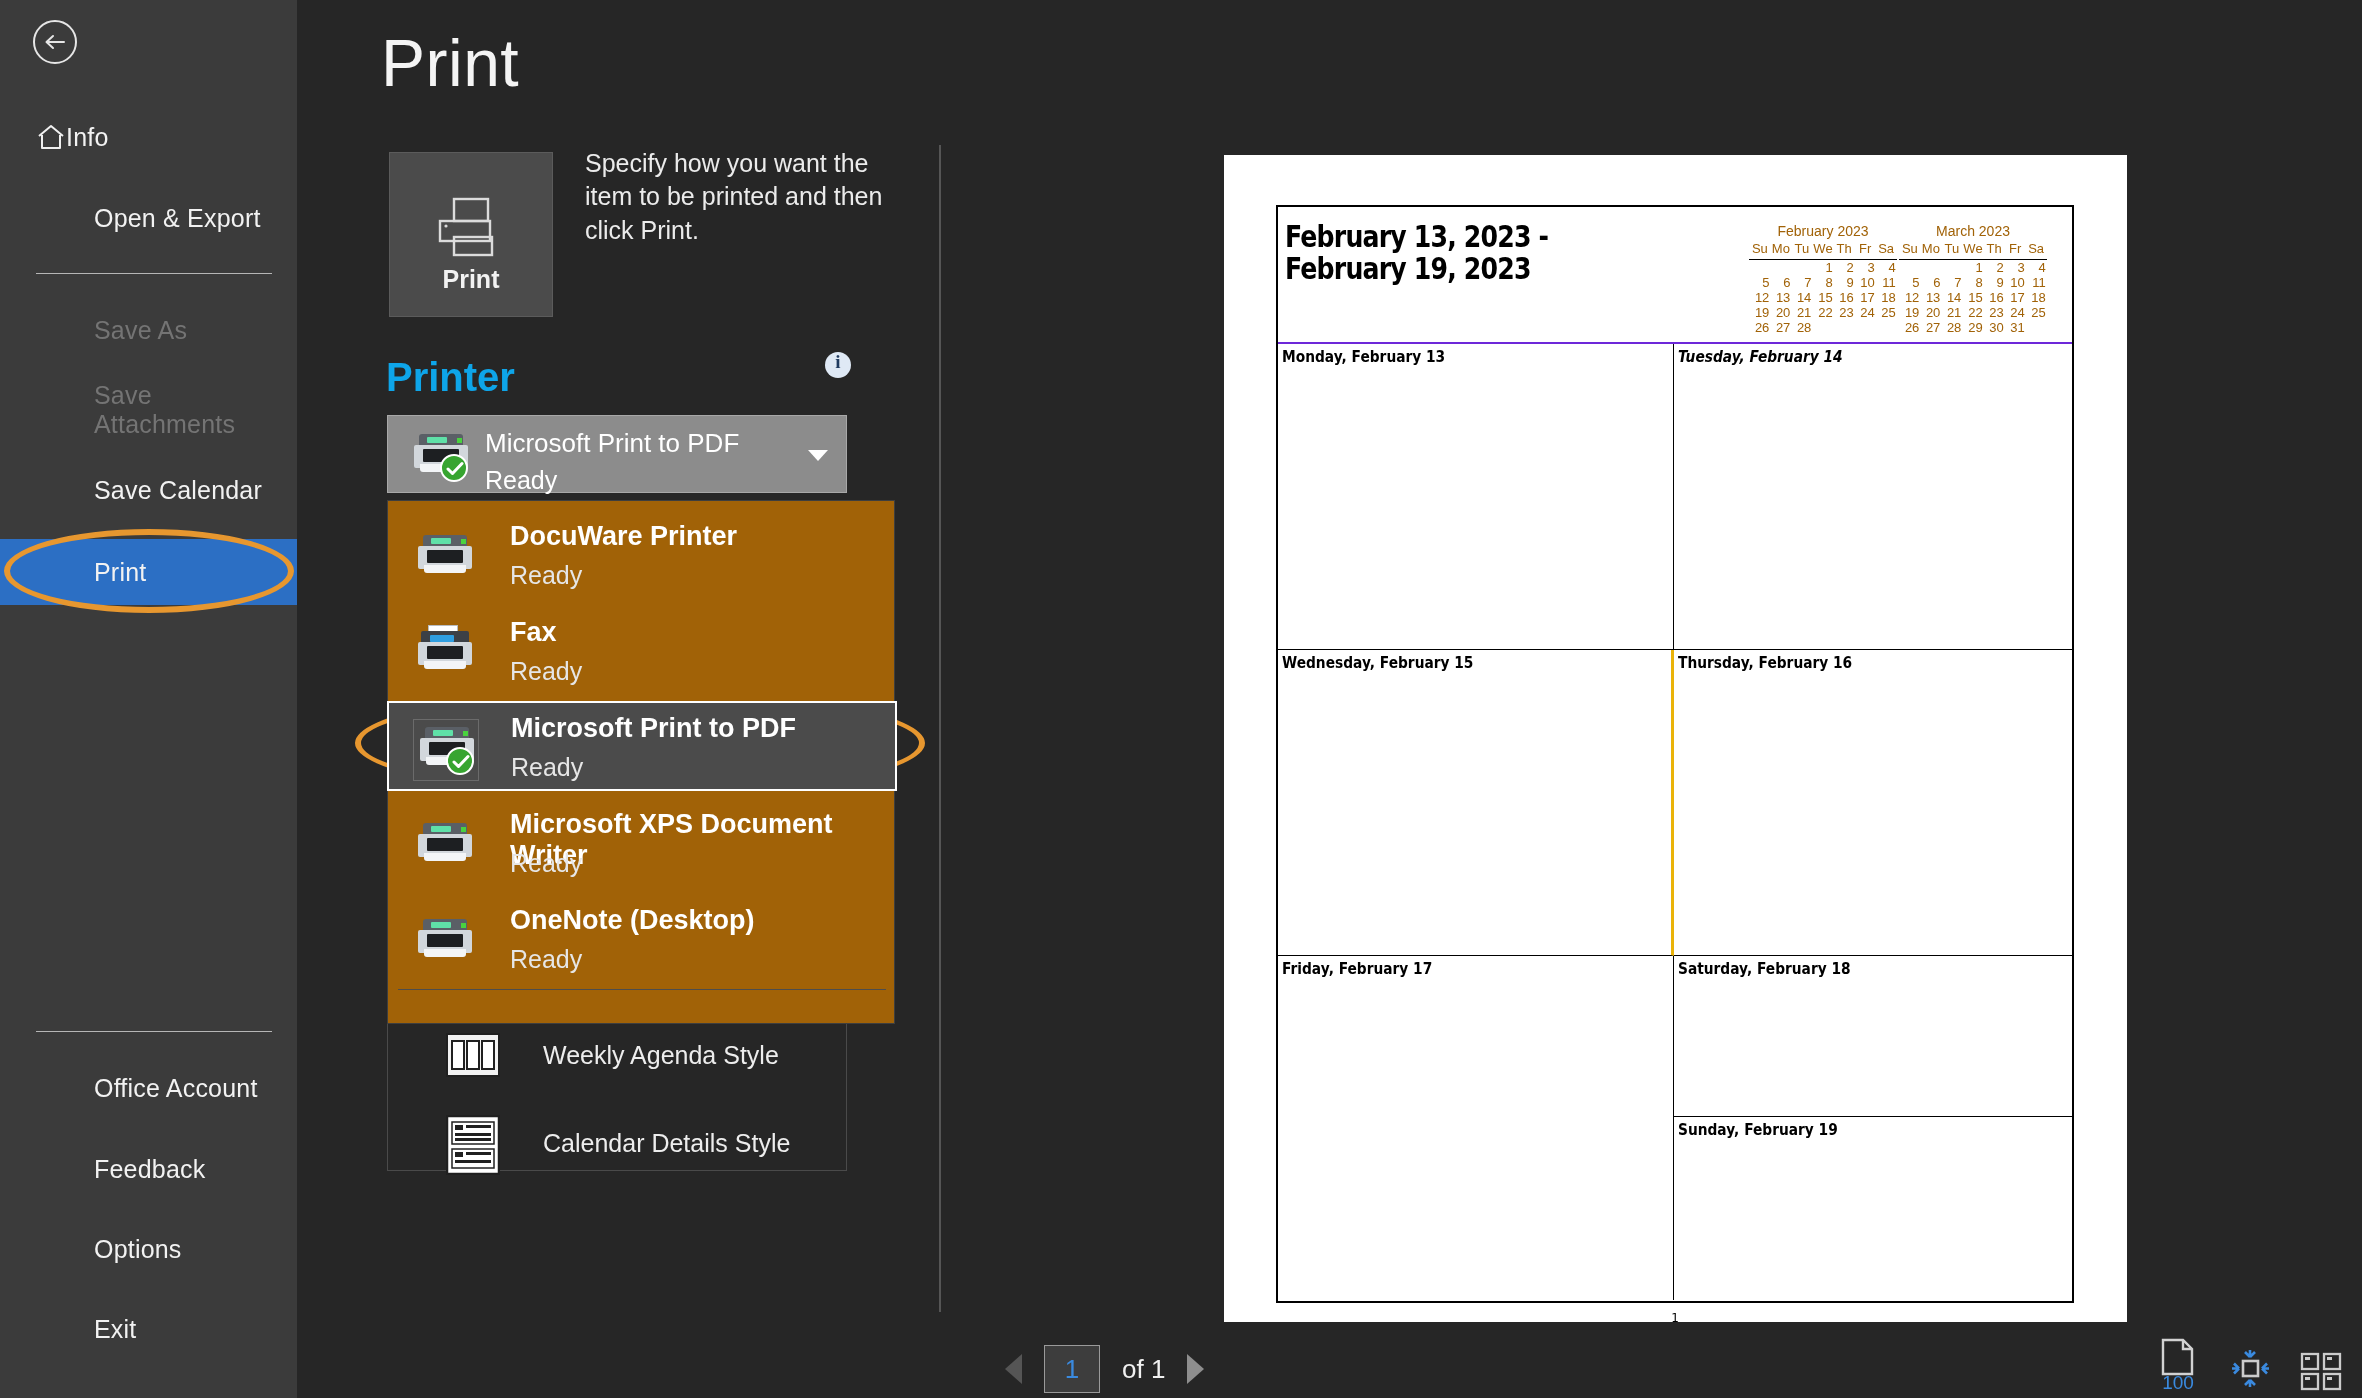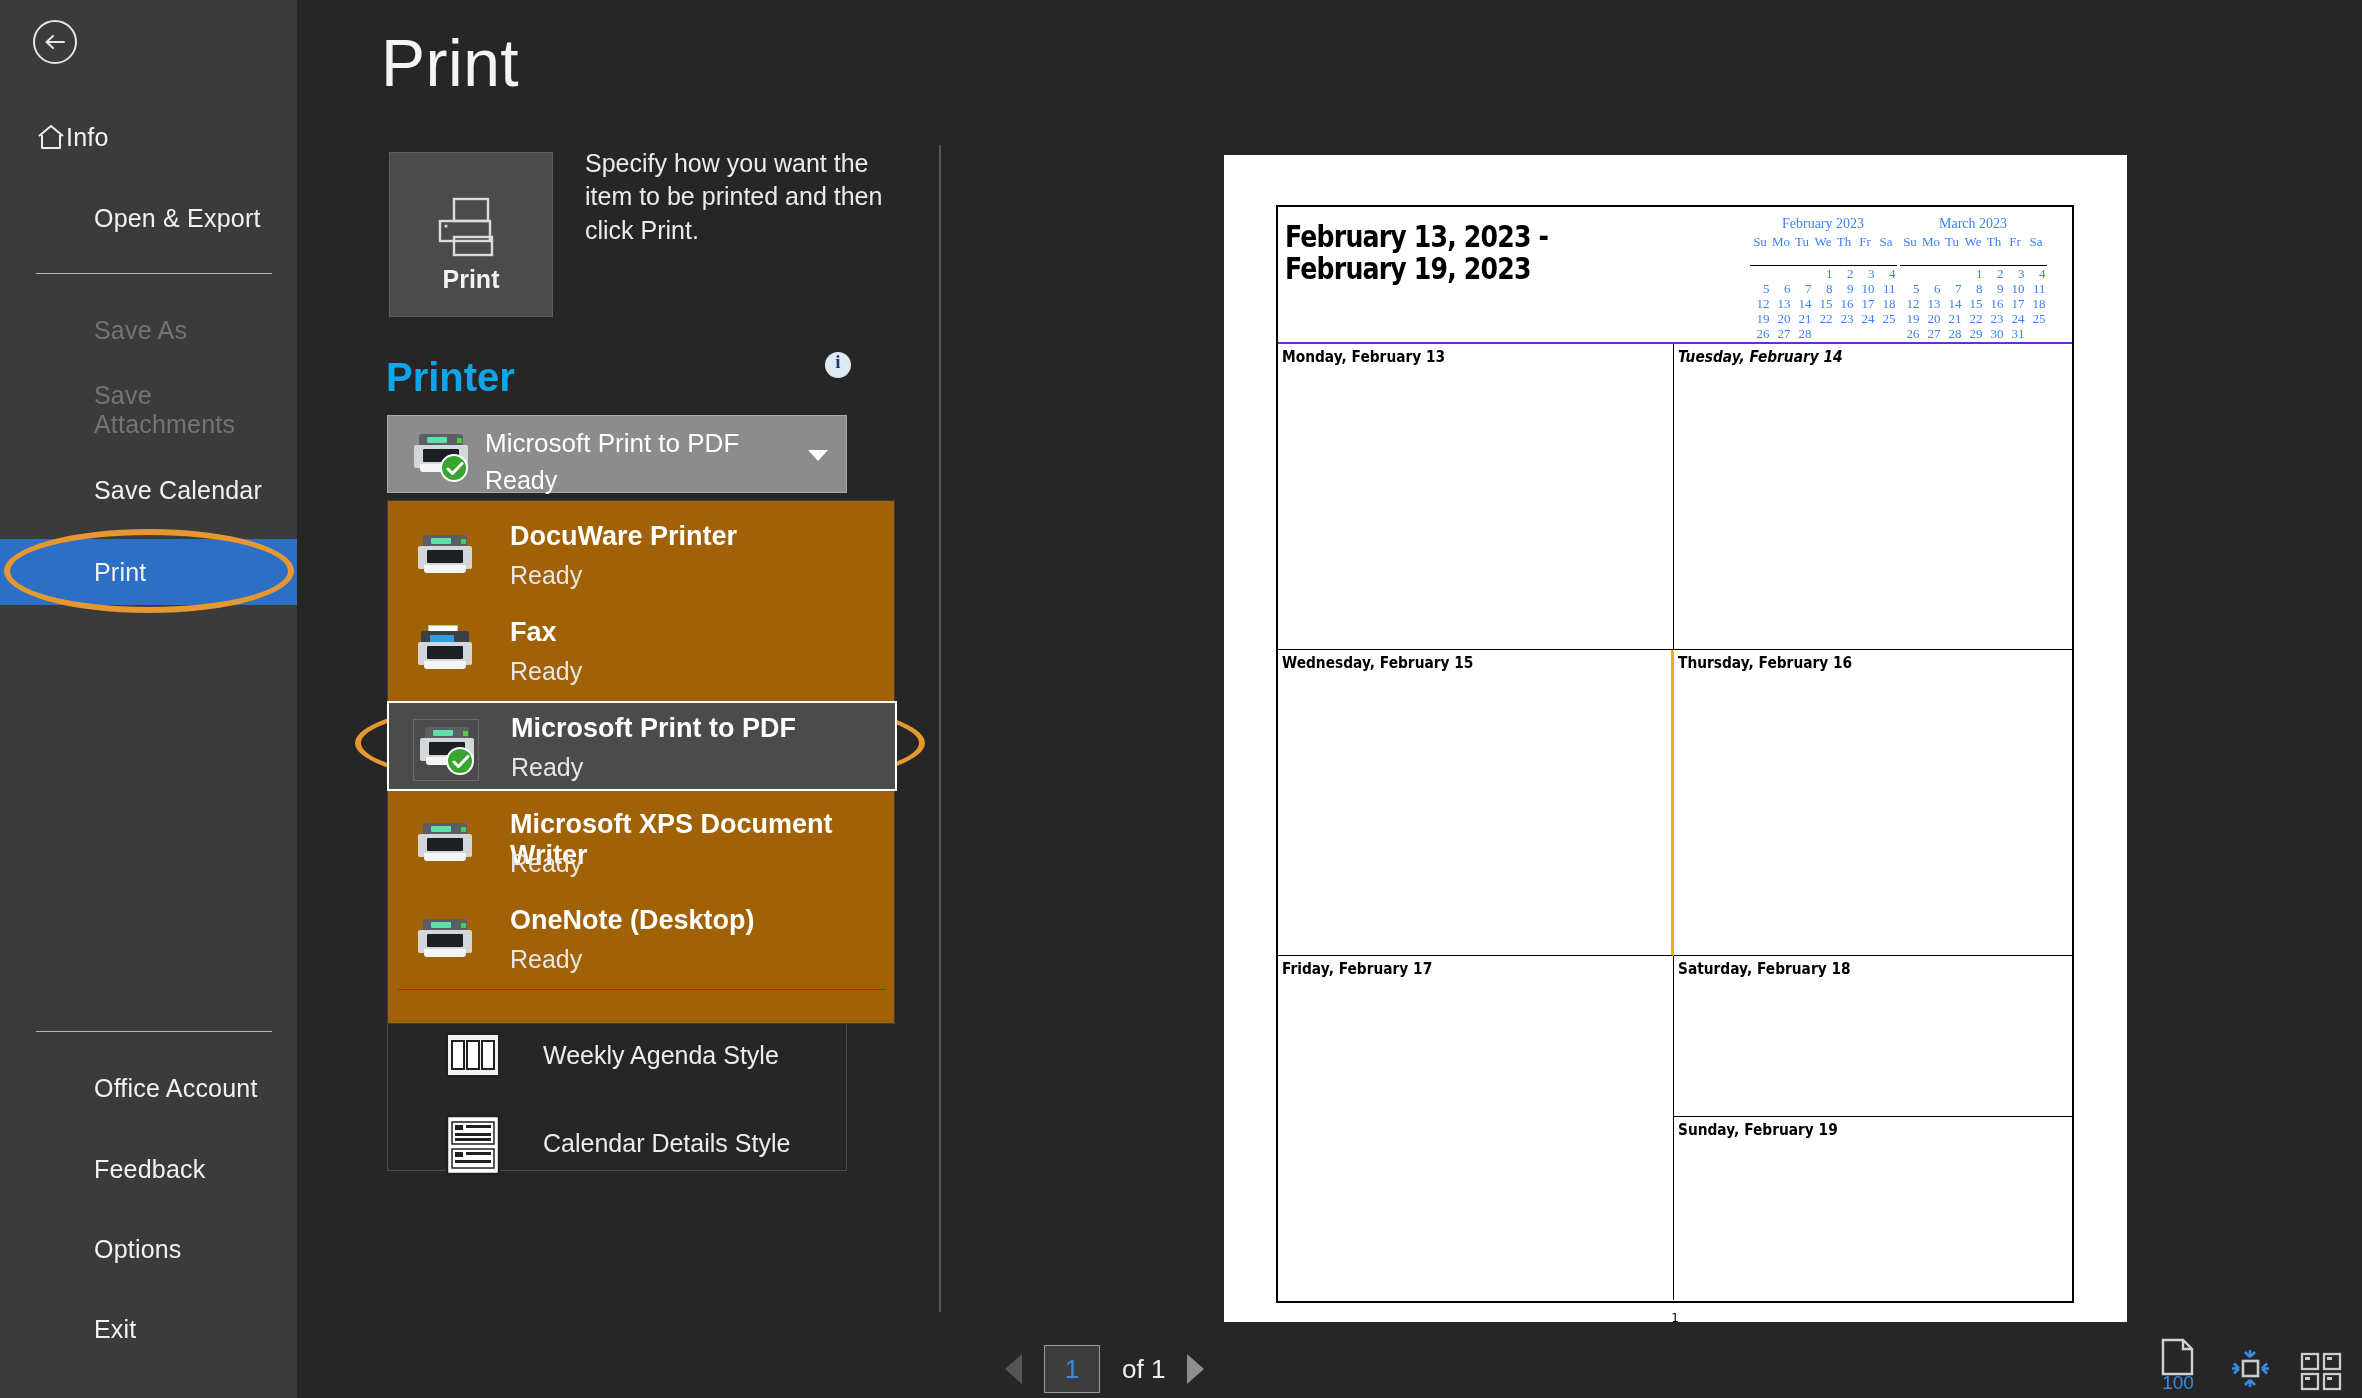--- a/index.html
+++ b/index.html
@@ -199,30 +199,30 @@
     border-bottom: 2px solid #6d28d9;
   }
   .cal-title {
     position: absolute; left: 7px; top: 14px;
     font-family: "DejaVu Sans", sans-serif;
     font-size: 30px; font-weight: bold; line-height: 1.07;
     letter-spacing: -1px; color: #000000;
     transform: scaleX(.84); transform-origin: left top;
   }
   .mini {
-    position: absolute; top: 9px; width: 150px;
-    font-family: Liberation Serif, serif; color: #3b82f6;
+    position: absolute; top: 16px; width: 150px;
+    font-family: Liberation Sans, sans-serif; color: #a16207;
     text-align: center;
   }
   .mini.m1 { left: 470px; }
   .mini.m2 { left: 620px; }
   .mini .mtitle { font-size: 14px; margin-bottom: 2px; }
   .mini table { border-collapse: collapse; margin: 0 auto; }
   .mini td { font-size: 13px; width: 21px; text-align: right; padding: 0 1px; line-height: 1.16; }
-  .mini thead td { border-bottom: 1px solid #000; text-align: center; padding-bottom: 16px; }
+  .mini thead td { border-bottom: 1px solid #000; text-align: center; padding-bottom: 3px; }
 
   .cal-body { position: relative; height: 957px; }
   .day-cell { position: absolute; box-sizing: border-box; }
   .day-cell .dlabel {
     position: absolute; left: 4px; top: 3px;
     font-family: "DejaVu Sans", sans-serif;
     font-size: 16px; font-weight: bold; color: #000;
     transform: scaleX(.86); transform-origin: left top; white-space: nowrap;
   }
   .pagenum {

